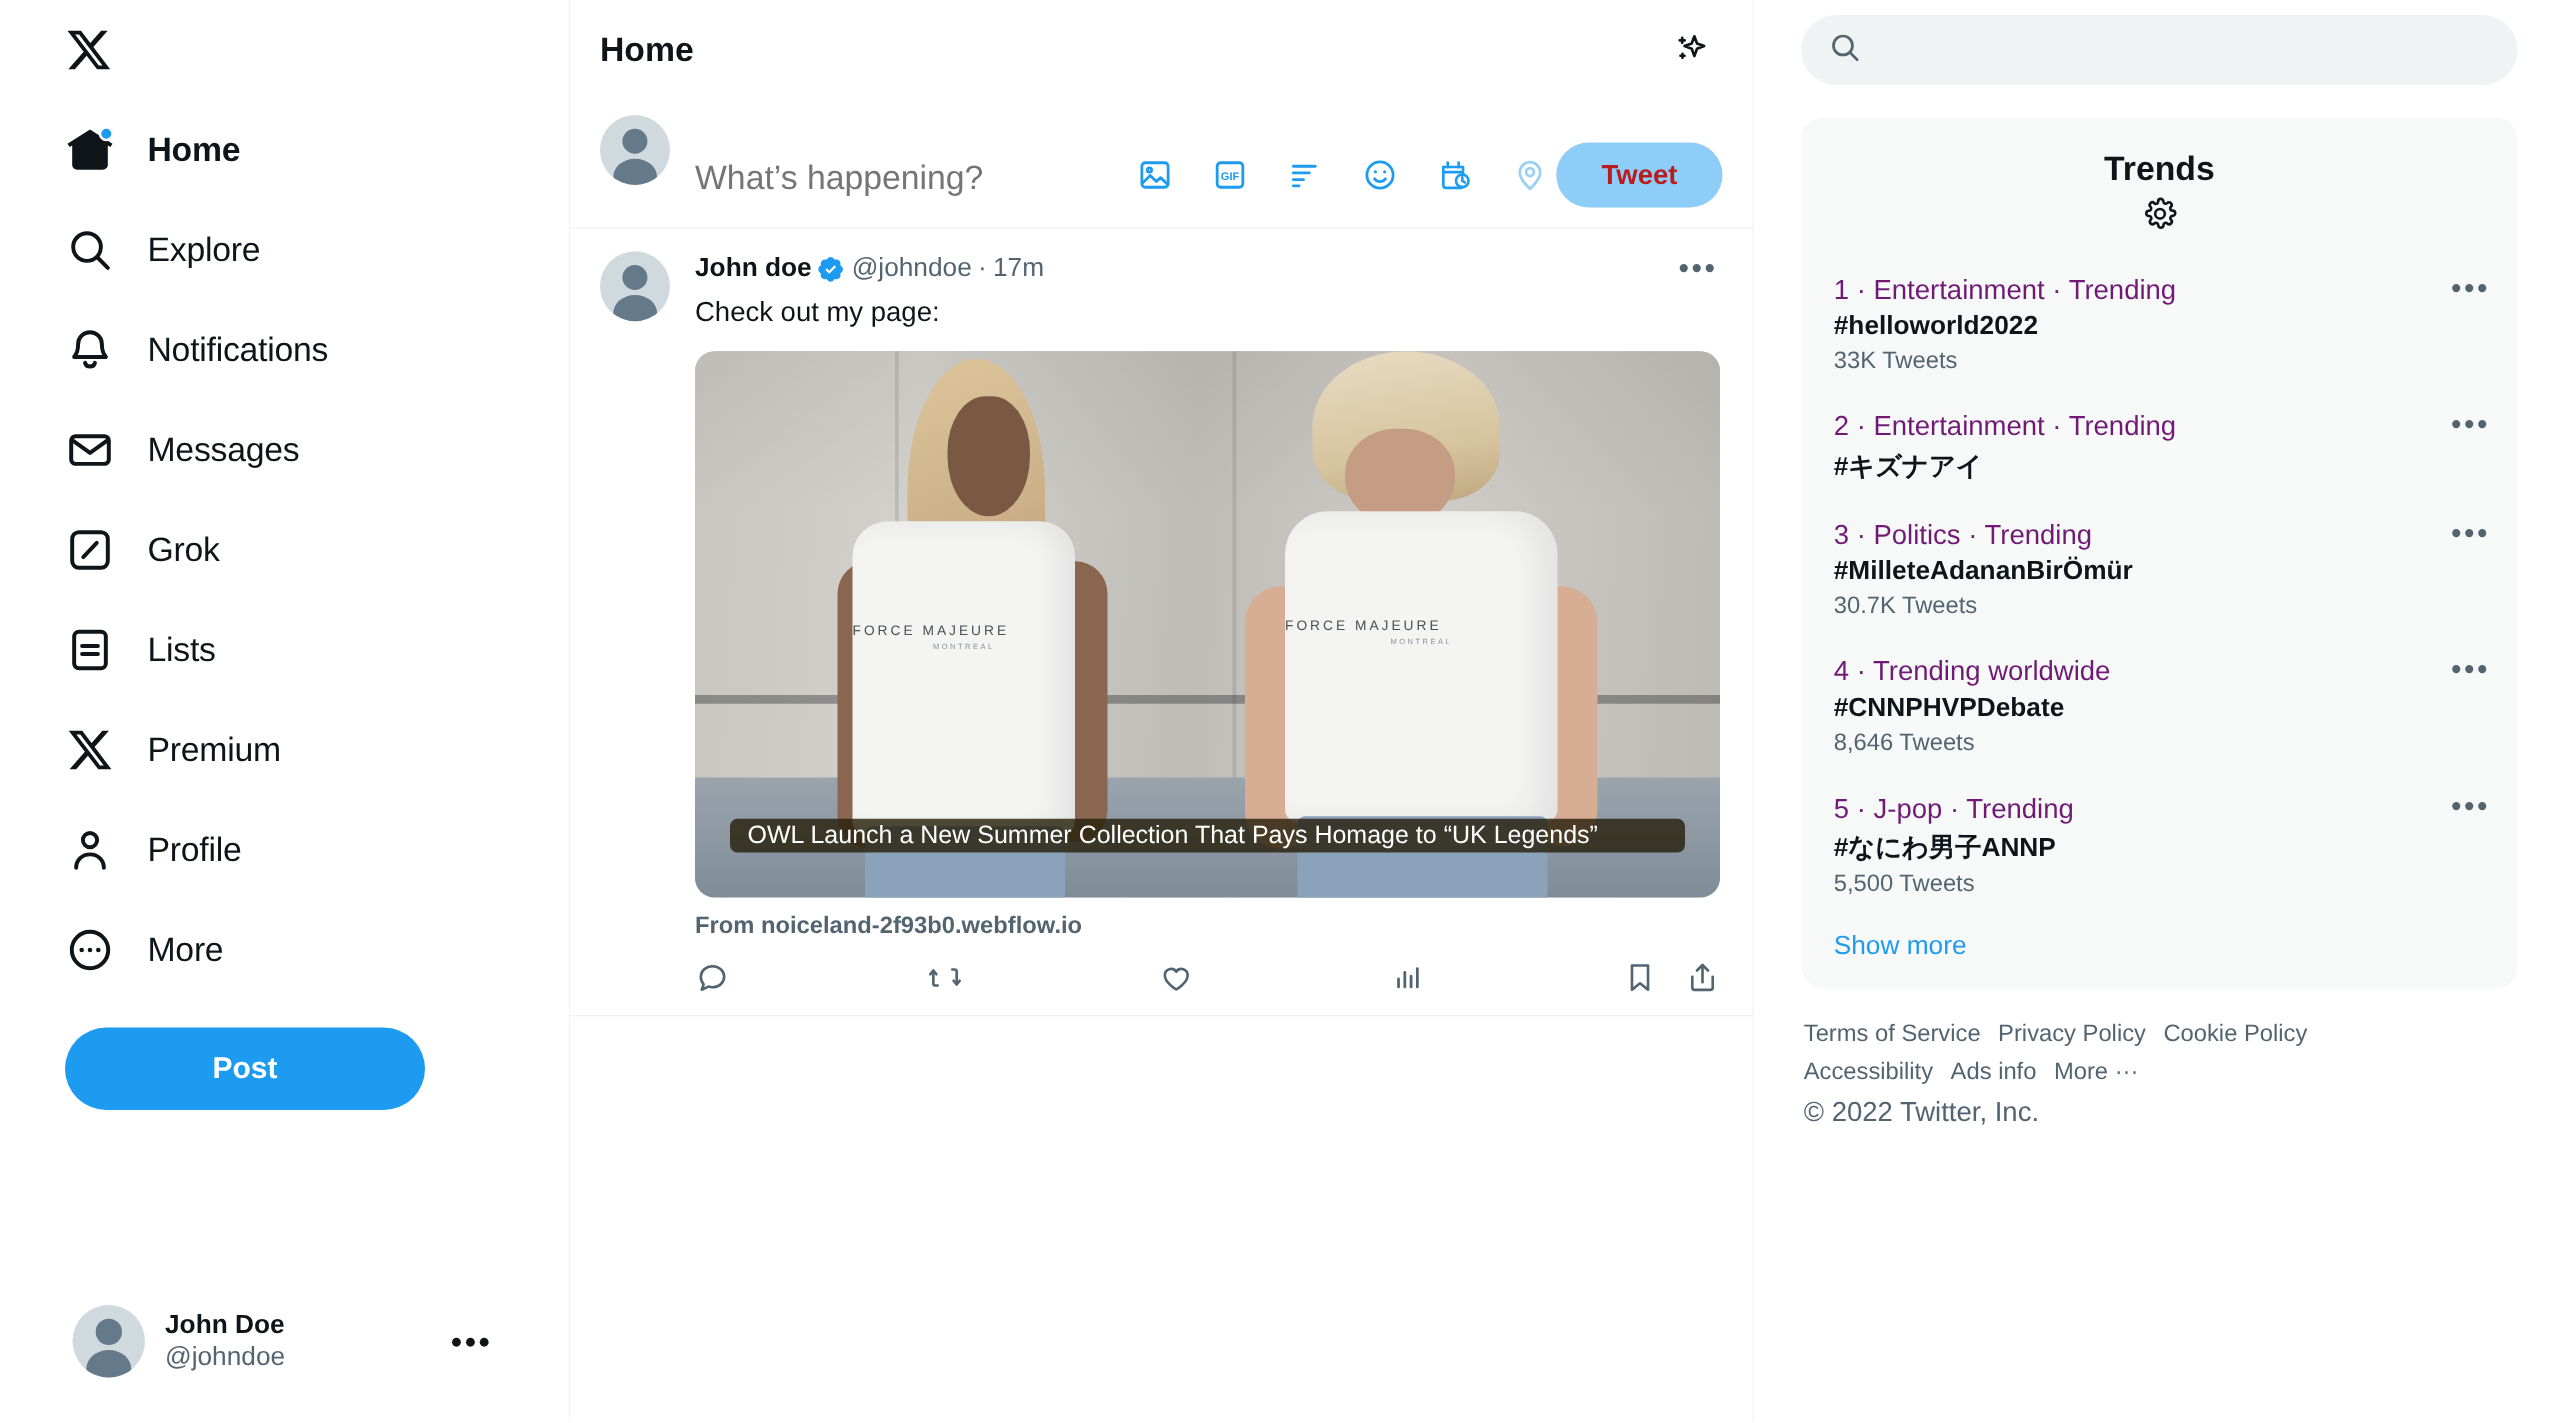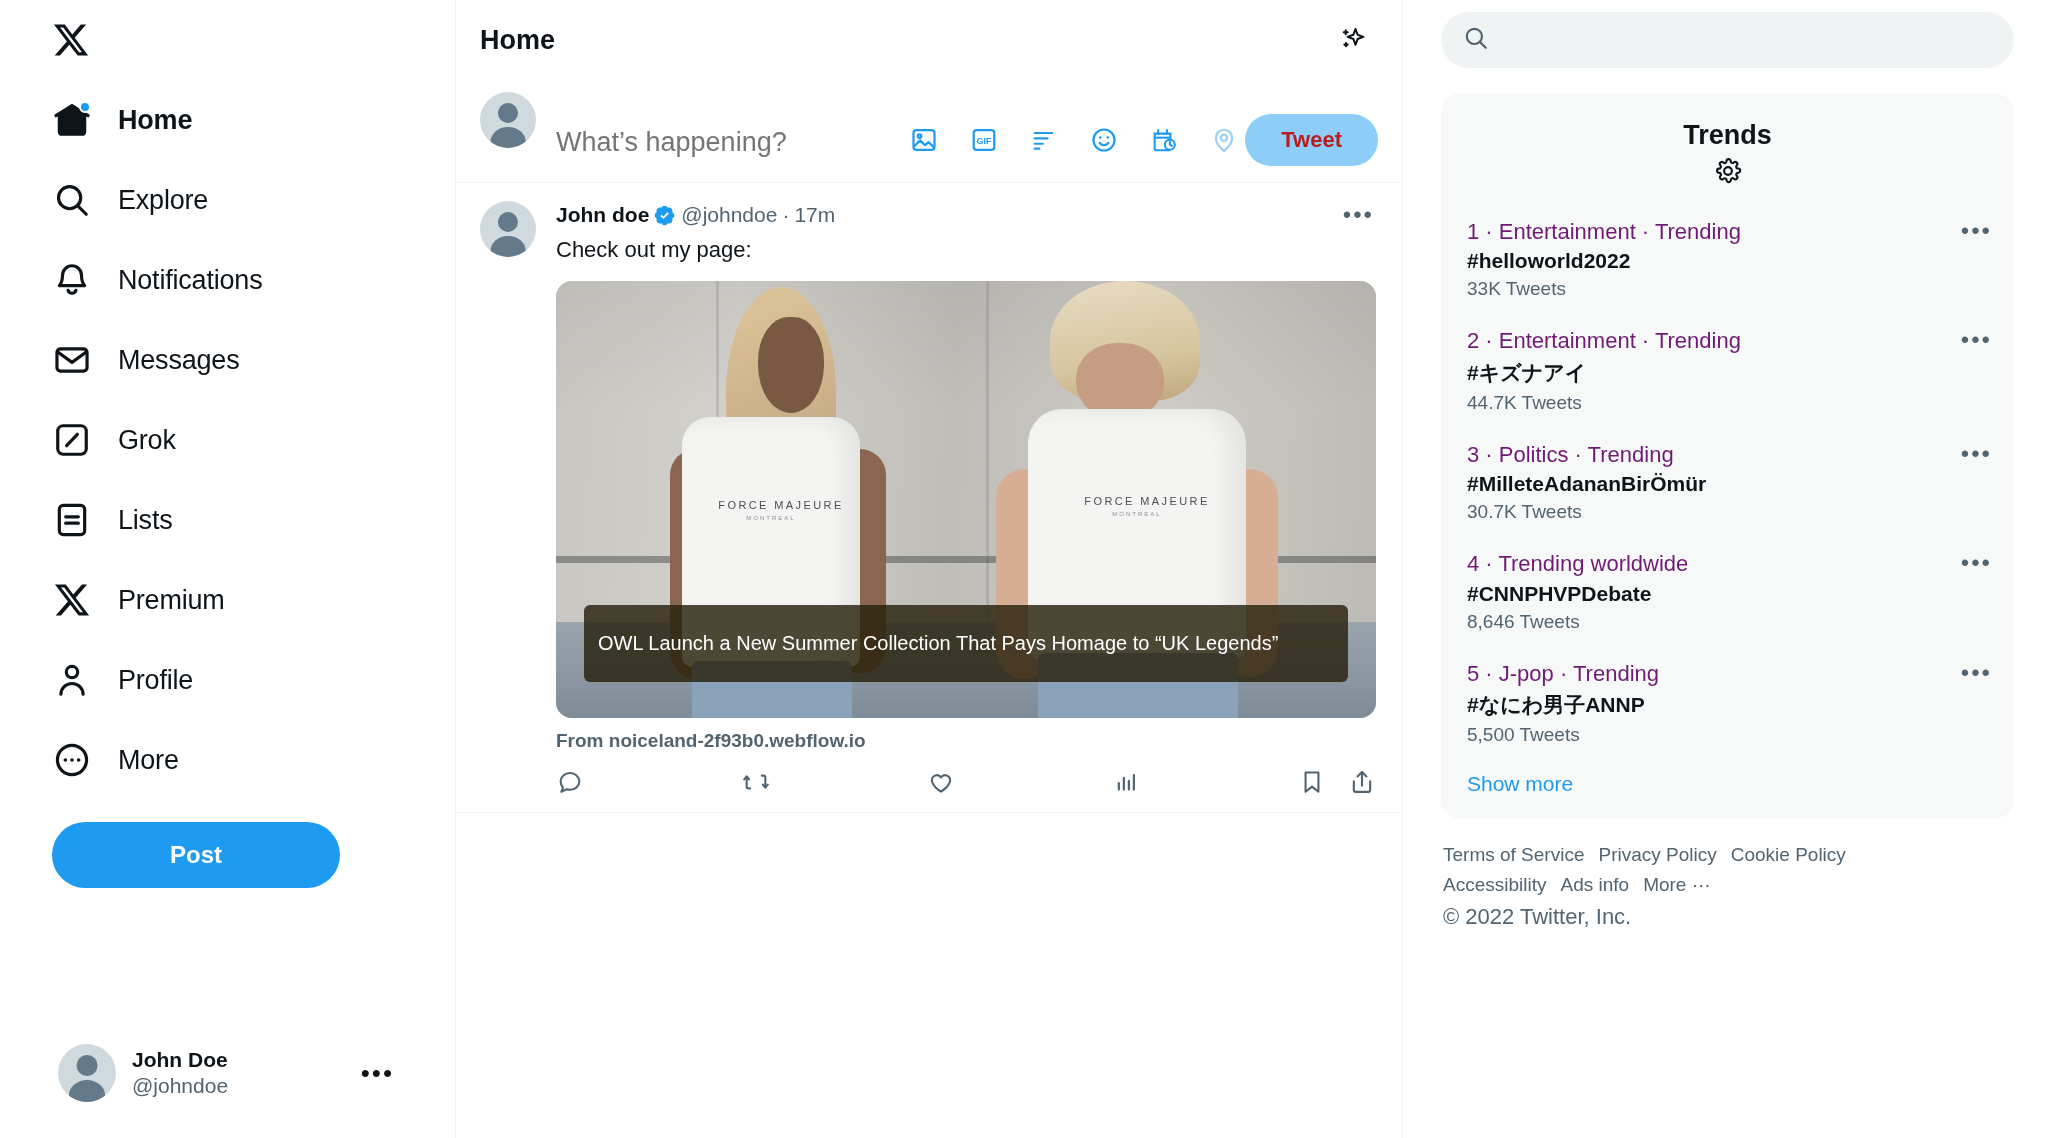--- a/index.html
+++ b/index.html
@@ -149,28 +149,28 @@
   .wall-vline { position: absolute; top: 0; bottom: 0; width: 3px; background: rgba(90,90,90,0.18); }
   .floor { position: absolute; left: 0; right: 0; bottom: 0; height: 22%; background: linear-gradient(to bottom,#9aa4ad,#7f8c98); }
 
   
   .model { position: absolute; bottom: 0; }
   .m-hair { position: absolute; border-radius: 50% 50% 46% 46%; }
   .m-face { position: absolute; border-radius: 46% 46% 50% 50%; }
   .m-shirt { position: absolute; background: #f4f4f2; }
   .m-arm { position: absolute; border-radius: 40px; }
   .m-jeans { position: absolute; background: #8ba2bb; }
-  .shirt-logo { position: absolute; width: 100%; text-align: center; font-size: 11px; letter-spacing: 2.4px; color: #4a4f55; font-family: "Liberation Sans", sans-serif; padding-left: 20px; }
+  .shirt-logo { position: absolute; width: 100%; font-size: 11px; letter-spacing: 2.4px; color: #4a4f55; font-family: "Liberation Sans", sans-serif; }
   .shirt-sub { position: absolute; width: 100%; text-align: center; font-size: 6px; letter-spacing: 2px; color: #8a9099; }
 
   .card-caption {
     position: absolute; left: 28px; right: 28px; bottom: 36px;
     background: rgba(40,33,12,0.82);
     color: #fff; font-size: 20px;
-    padding: 27px 14px; border-radius: 6px;
+    padding: 2px 14px; border-radius: 6px;
     white-space: nowrap; overflow: hidden;
   }
   .card-source { font-size: 19px; color: #536471; margin-top: 12px; font-weight: 700; }
 
   .tweet-actions { display: flex; align-items: center; margin-top: 16px; margin-bottom: 12px; width: 820px; }
   .act { display: flex; align-items: center; color: #536471; cursor: pointer; }
   .act svg { width: 28px; height: 28px; }
   .act.a1 { width: 25%; }
   .act.a2 { width: 25%; }
   .act.a3 { width: 25%; }
@@ -533,21 +533,20 @@
       <div class="trend">
         <div class="trend-meta">1 · Entertainment · Trending</div>
         <div class="trend-name">#helloworld2022</div>
         <div class="trend-count">33K Tweets</div>
         <span class="trend-more">•••</span>
       </div>
 
       <div class="trend">
         <div class="trend-meta">2 · Entertainment · Trending</div>
         <div class="trend-name">#キズナアイ</div>
-        <div class="trend-count">44.7K Tweets</div>
         <span class="trend-more">•••</span>
       </div>
 
       <div class="trend">
         <div class="trend-meta">3 · Politics · Trending</div>
         <div class="trend-name">#MilleteAdananBirÖmür</div>
         <div class="trend-count">30.7K Tweets</div>
         <span class="trend-more">•••</span>
       </div>
 

